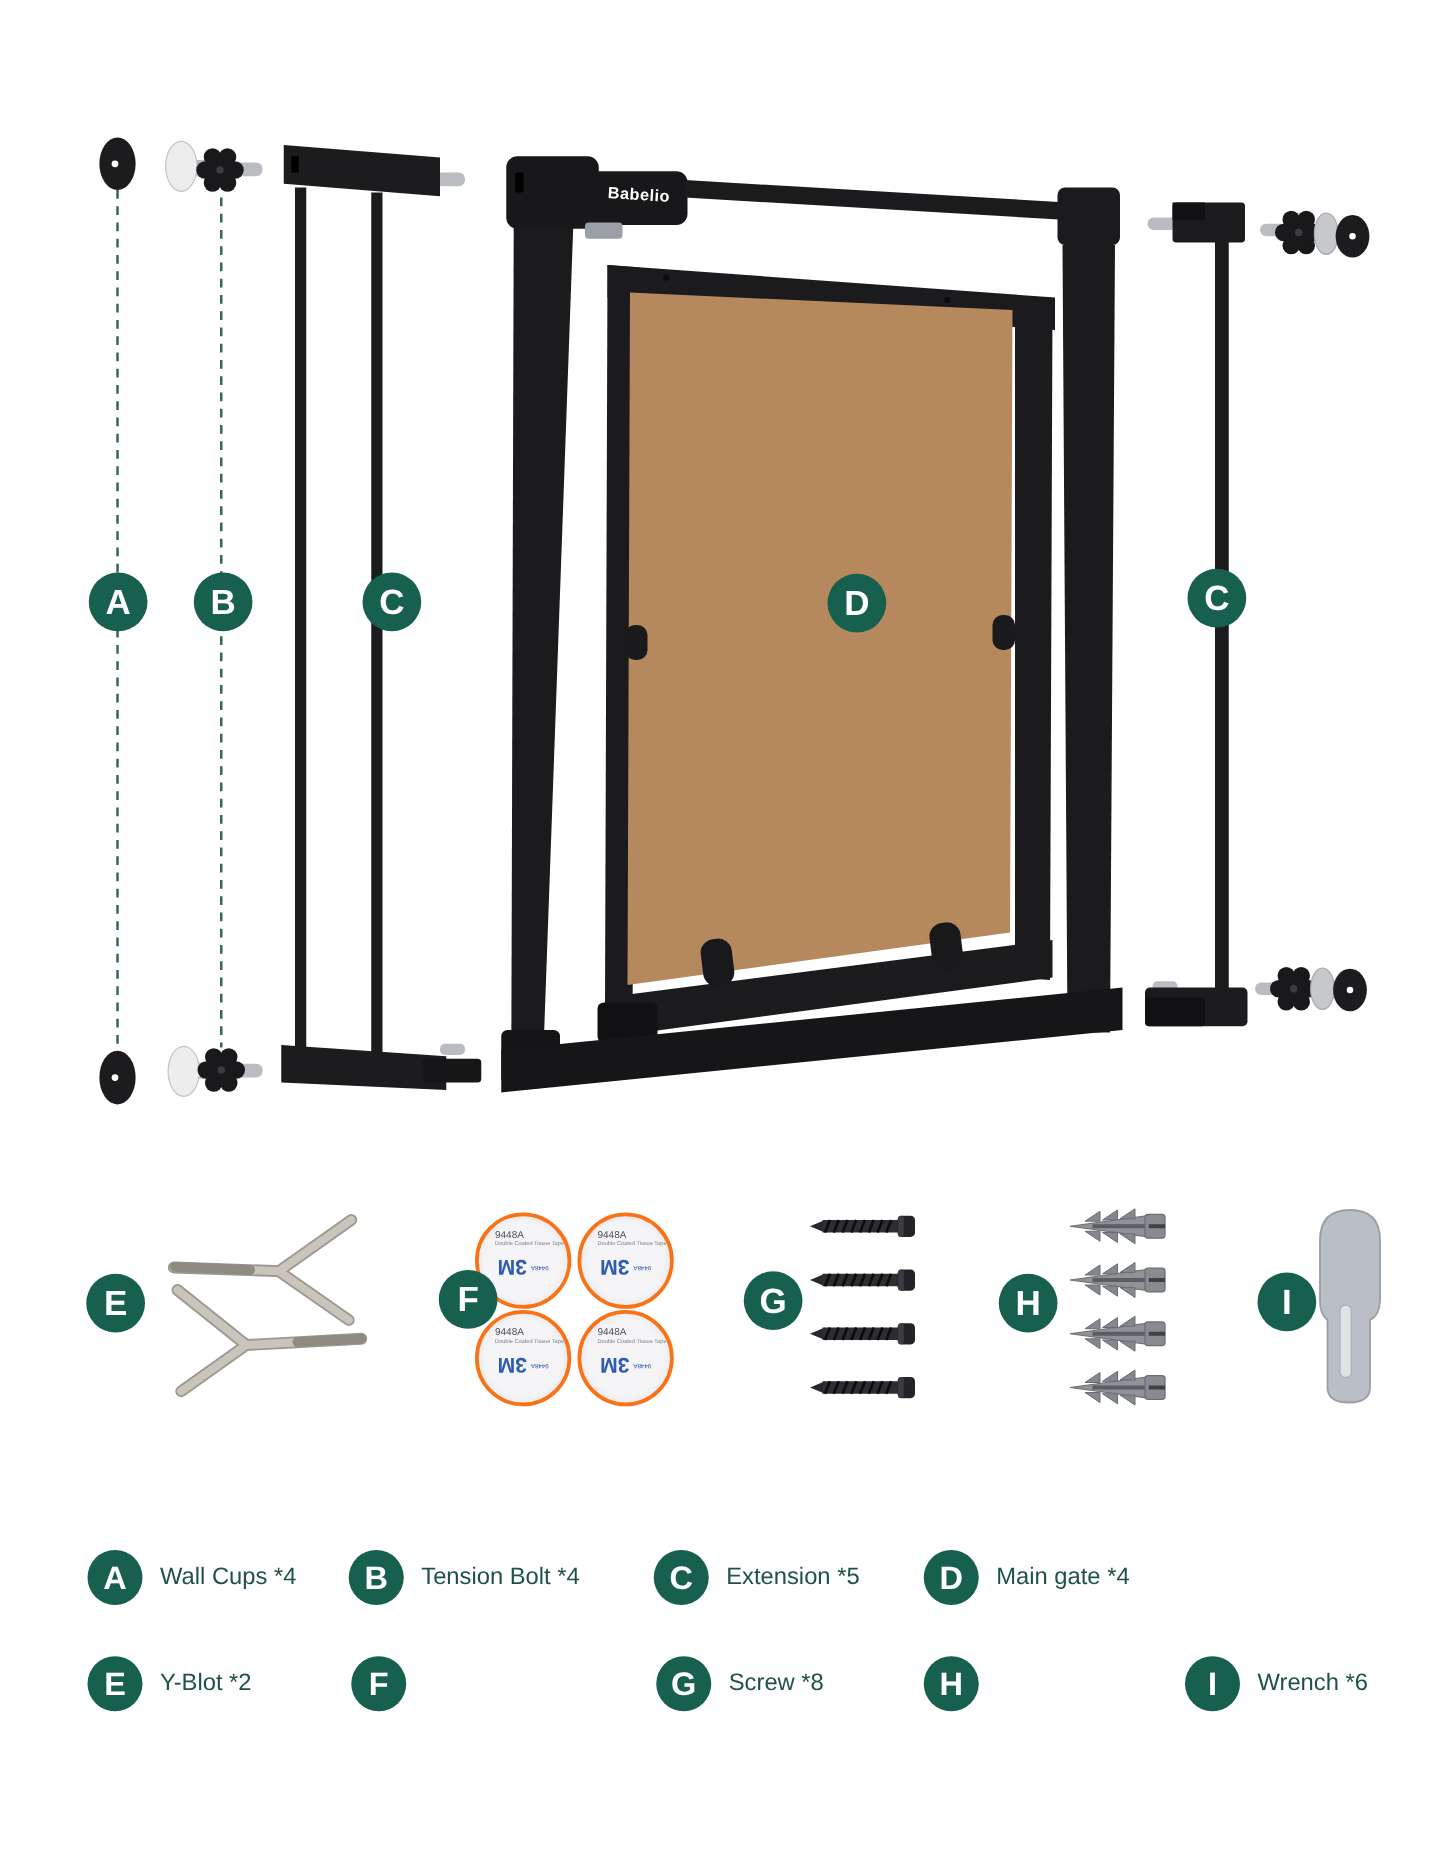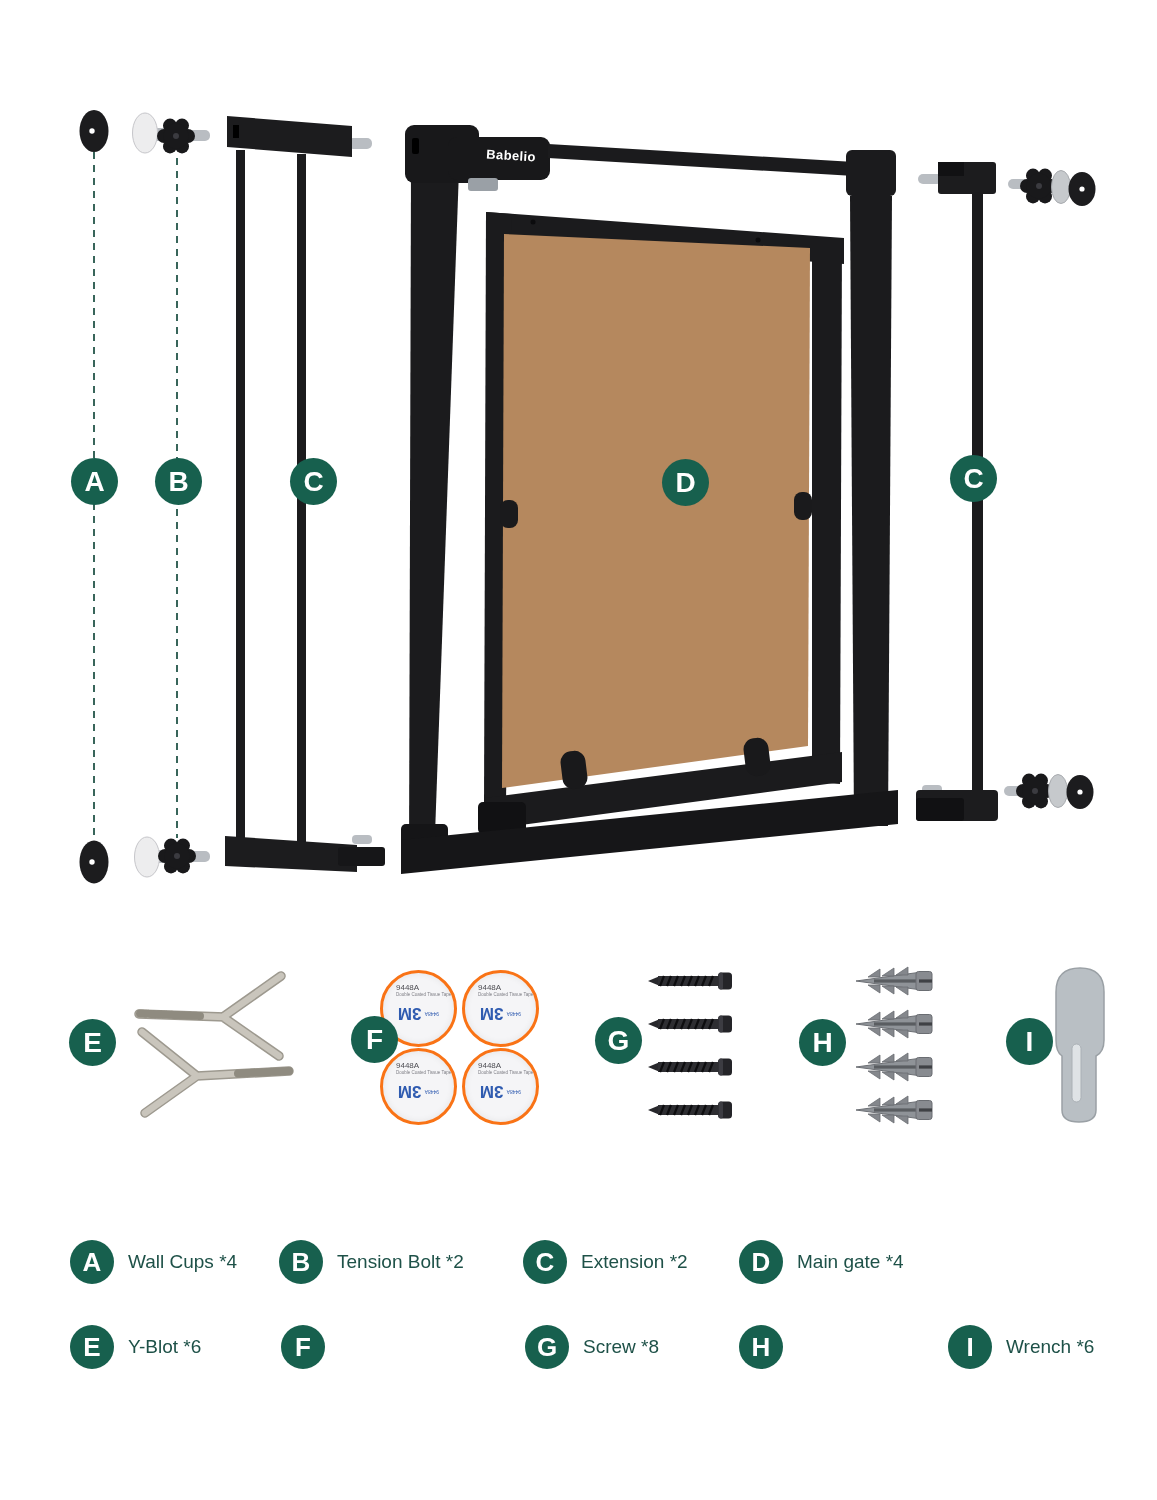--- a/index.html
+++ b/index.html
@@ -268,34 +268,34 @@
     <span class="pad-flip-3m">3M</span>
   </div>
 </div>
 
 <div class="legend-item" style="left:70px;top:1240px">
   <div class="lbadge">A</div>
   <div class="llabel">Wall Cups *4</div>
 </div>
 <div class="legend-item" style="left:279px;top:1240px">
   <div class="lbadge">B</div>
-  <div class="llabel">Tension Bolt *2</div>
+  <div class="llabel">Tension Bolt *4</div>
 </div>
 <div class="legend-item" style="left:523px;top:1240px">
   <div class="lbadge">C</div>
-  <div class="llabel">Extension *2</div>
+  <div class="llabel">Extension *5</div>
 </div>
 <div class="legend-item" style="left:739px;top:1240px">
   <div class="lbadge">D</div>
   <div class="llabel">Main gate *4</div>
 </div>
 
 <div class="legend-item" style="left:70px;top:1325px">
   <div class="lbadge">E</div>
-  <div class="llabel">Y-Blot *6</div>
+  <div class="llabel">Y-Blot *2</div>
 </div>
 <div class="legend-item" style="left:281px;top:1325px">
   <div class="lbadge">F</div>
 </div>
 <div class="legend-item" style="left:525px;top:1325px">
   <div class="lbadge">G</div>
   <div class="llabel">Screw *8</div>
 </div>
 <div class="legend-item wrap" style="left:739px;top:1325px">
   <div class="lbadge">H</div>

